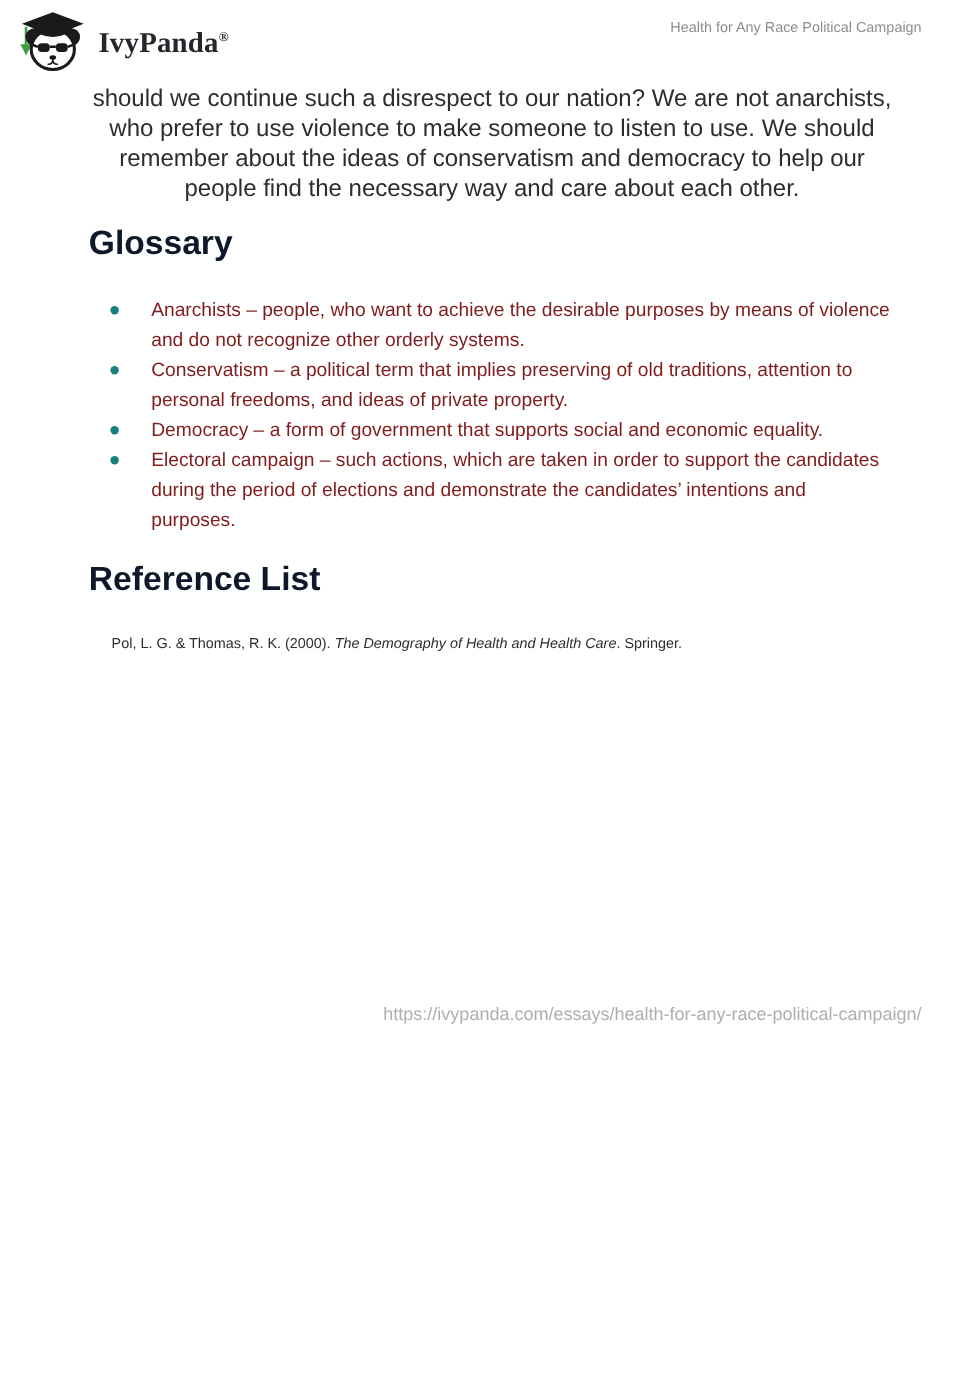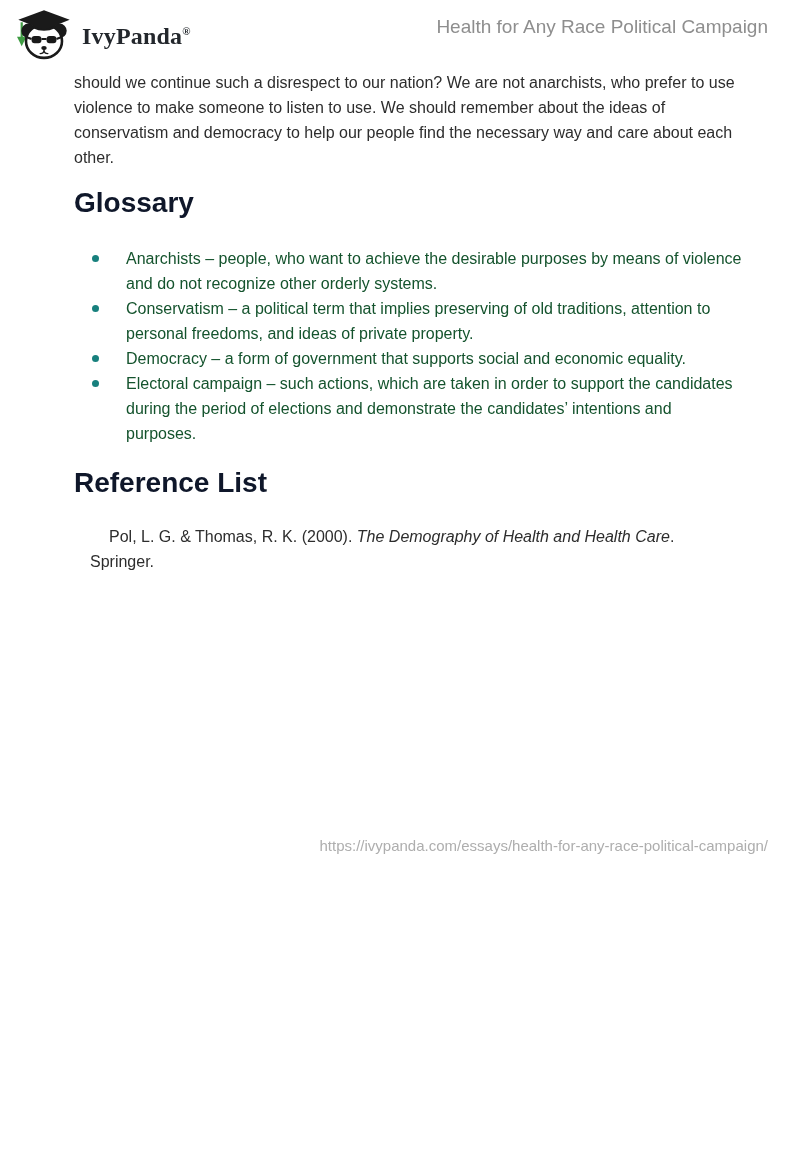--- a/index.html
+++ b/index.html
@@ -18,51 +18,51 @@
   .brand { position: absolute; top: 8px; left: 14px; display: flex; align-items: center; gap: 8px; }
   .brand svg { display: block; }
   .brand-text {
     font-family: "Liberation Serif", serif;
     font-weight: 700; font-size: 24px; color: #23272c;
     letter-spacing: 0.2px;
   }
   .brand-text sup { font-size: 11px; font-weight: 700; vertical-align: super; }
   .doc-title {
     position: absolute; top: 16px; right: 32px;
-    font-size: 19px; color: #8e8e8e;
+    font-size: 12px; color: #8e8e8e;
   }
 
   
   .content { position: absolute; top: 70px; left: 74px; width: 672px; }
-  p.body-par { margin: 0 0 17px 0; font-size: 16px; line-height: 25px; color: #2d2d2d; }
+  p.body-par { margin: 0 0 17px 0; font-size: 20px; line-height: 25px; color: #2d2d2d; text-align: center; }
   p.indented { text-indent: 20px; }
 
   h2.section-heading {
     margin: 0; padding: 0;
     font-size: 28px; line-height: 32px; font-weight: 700;
     color: #0f172a;
     font-family: "Liberation Sans", sans-serif;
   }
   h2.glossary-heading { margin-top: 17px; margin-bottom: 27px; }
   h2.reference-heading { margin-top: 21px; margin-bottom: 25px; }
 
   ul.glossary-list { list-style: none; margin: 0; padding: 0; }
   ul.glossary-list li {
     position: relative;
     padding-left: 52px;
-    font-size: 16px; line-height: 25px; color: #14532d;
+    font-size: 16px; line-height: 25px; color: #7f1d1d;
   }
   ul.glossary-list li::before {
     content: "";
     position: absolute; left: 18px; top: 9px;
     width: 7px; height: 7px; border-radius: 50%;
     background: #17807d;
   }
 
-  p.reference-entry { margin: 16px; font-size: 16px; line-height: 25px; text-indent: 19px; }
+  p.reference-entry { margin: 0; font-size: 12px; line-height: 25px; text-indent: 19px; }
   .ref-italic { font-style: italic; }
 
   
   .footer-url {
     position: absolute; right: 32px; bottom: 14px;
     font-size: 15px; color: #aeaeae;
   }
 </style>
 </head>
 <body>

